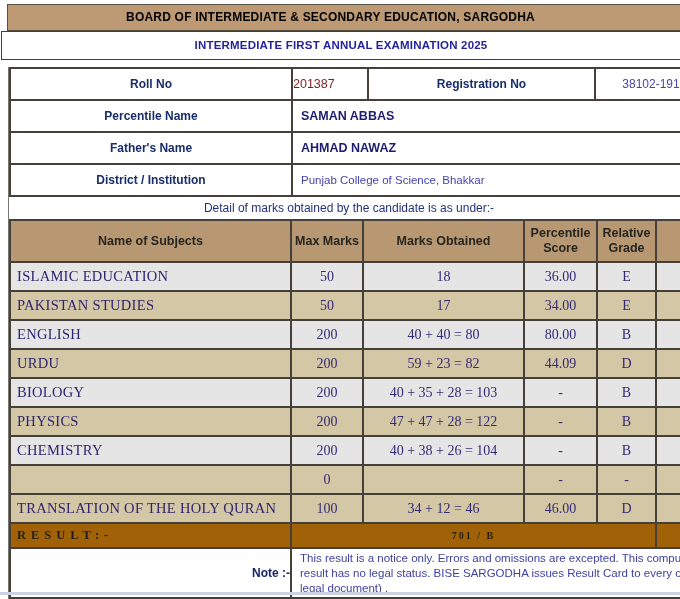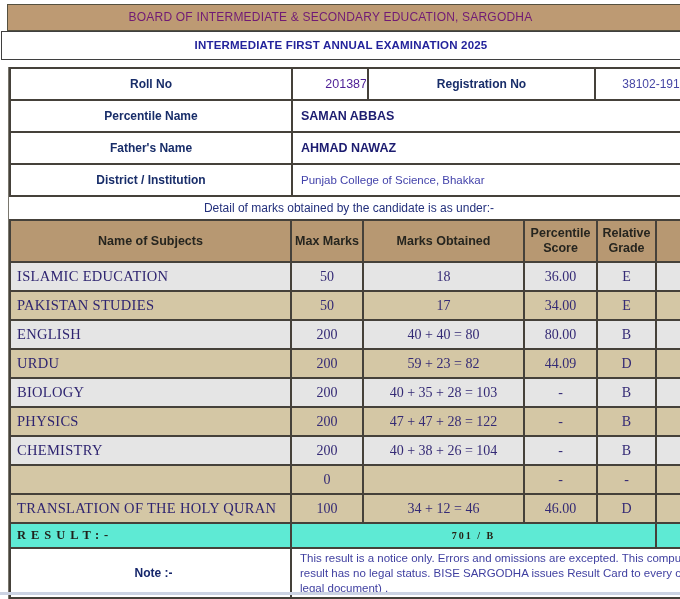--- a/index.html
+++ b/index.html
@@ -9,21 +9,21 @@
   }
   .page{position:relative;width:680px;height:599px;overflow:hidden;background:#fff;}
 
   
   .band-board{
     position:absolute;top:4px;left:7px;width:701px;height:25px;
     background:#bd9a73;border:1px solid #55503f;
   }
   .band-board .txt{
     width:645px;text-align:center;line-height:25px;
-    font-size:12px;font-weight:normal;color:#701a75;letter-spacing:.2px;
+    font-size:12px;font-weight:bold;color:#000000;letter-spacing:.2px;
   }
 
   
   .band-exam{
     position:absolute;top:31px;left:1px;width:707px;height:27px;
     background:#ffffff;border:1px solid #3f3f3f;
   }
   .band-exam .txt{
     width:678px;text-align:center;line-height:27px;
     font-size:11.5px;font-weight:bold;color:#23239b;letter-spacing:.2px;
@@ -36,21 +36,21 @@
   }
 
   table{border-collapse:collapse;table-layout:fixed;width:697px;}
   td,th{border:2px solid #45413a;padding:0;overflow:hidden;white-space:nowrap;}
 
   
   .info-table td{height:30px;background:#fff;}
   .lbl{
     text-align:center;font-size:12px;font-weight:bold;color:#182d69;border-radius:10px;
   }
-  .val-center{text-align:right;font-size:12.5px;color:#4c1d95;border-radius:13px;}
+  .val-center{text-align:left;font-size:12.5px;color:#7f1d1d;border-radius:13px;}
   .val-left{
     text-align:left;padding-left:8px;font-size:12.5px;font-weight:bold;color:#1c1c70;
   }
   .val-district{
     text-align:left;padding-left:8px;font-size:11.5px;font-weight:normal;color:#4343ab;
   }
   .val-reg{text-align:center;font-size:12px;color:#4646a5;}
 
   
   .detail-line{
@@ -66,34 +66,34 @@
   }
   .marks-table td{height:27px;font-family:"Liberation Serif",serif;}
   .marks-table tr.dark td{background:#e5e5e5;}
   .marks-table tr.light td{background:#d4c7a5;}
   .c-subject{
     text-align:left;padding-left:6px;font-size:14.5px;color:#2e2470;letter-spacing:.3px;
   }
   .c-num{text-align:center;font-size:14px;color:#342a75;}
 
   
-  .result-row td{background:#5eead4;height:23px;}
+  .result-row td{background:#a16207;height:23px;}
   .result-label{
     font-family:"Liberation Sans",sans-serif;text-align:left;padding-left:6px;
     font-size:12.5px;font-weight:bold;letter-spacing:5px;color:#20201a;
   }
   .result-value{
     text-align:center;font-family:"Liberation Serif",serif;
     font-size:10px;font-weight:bold;letter-spacing:2px;color:#262014;
   }
 
   
   .note-row td{background:#ffffff;height:48px;font-family:"Liberation Sans",sans-serif;}
   .note-label{
-    vertical-align:middle;text-align:center;padding-left:6px;
+    vertical-align:middle;text-align:right;padding-left:6px;
     font-size:12px;font-weight:bold;color:#16266b;
   }
   .note-text{
     vertical-align:middle;text-align:left;padding-left:8px;
     font-size:11.5px;color:#3f3fa0;line-height:15px;
   }
   .note-text div{white-space:nowrap;}
 
   
   .bottom-strip{

